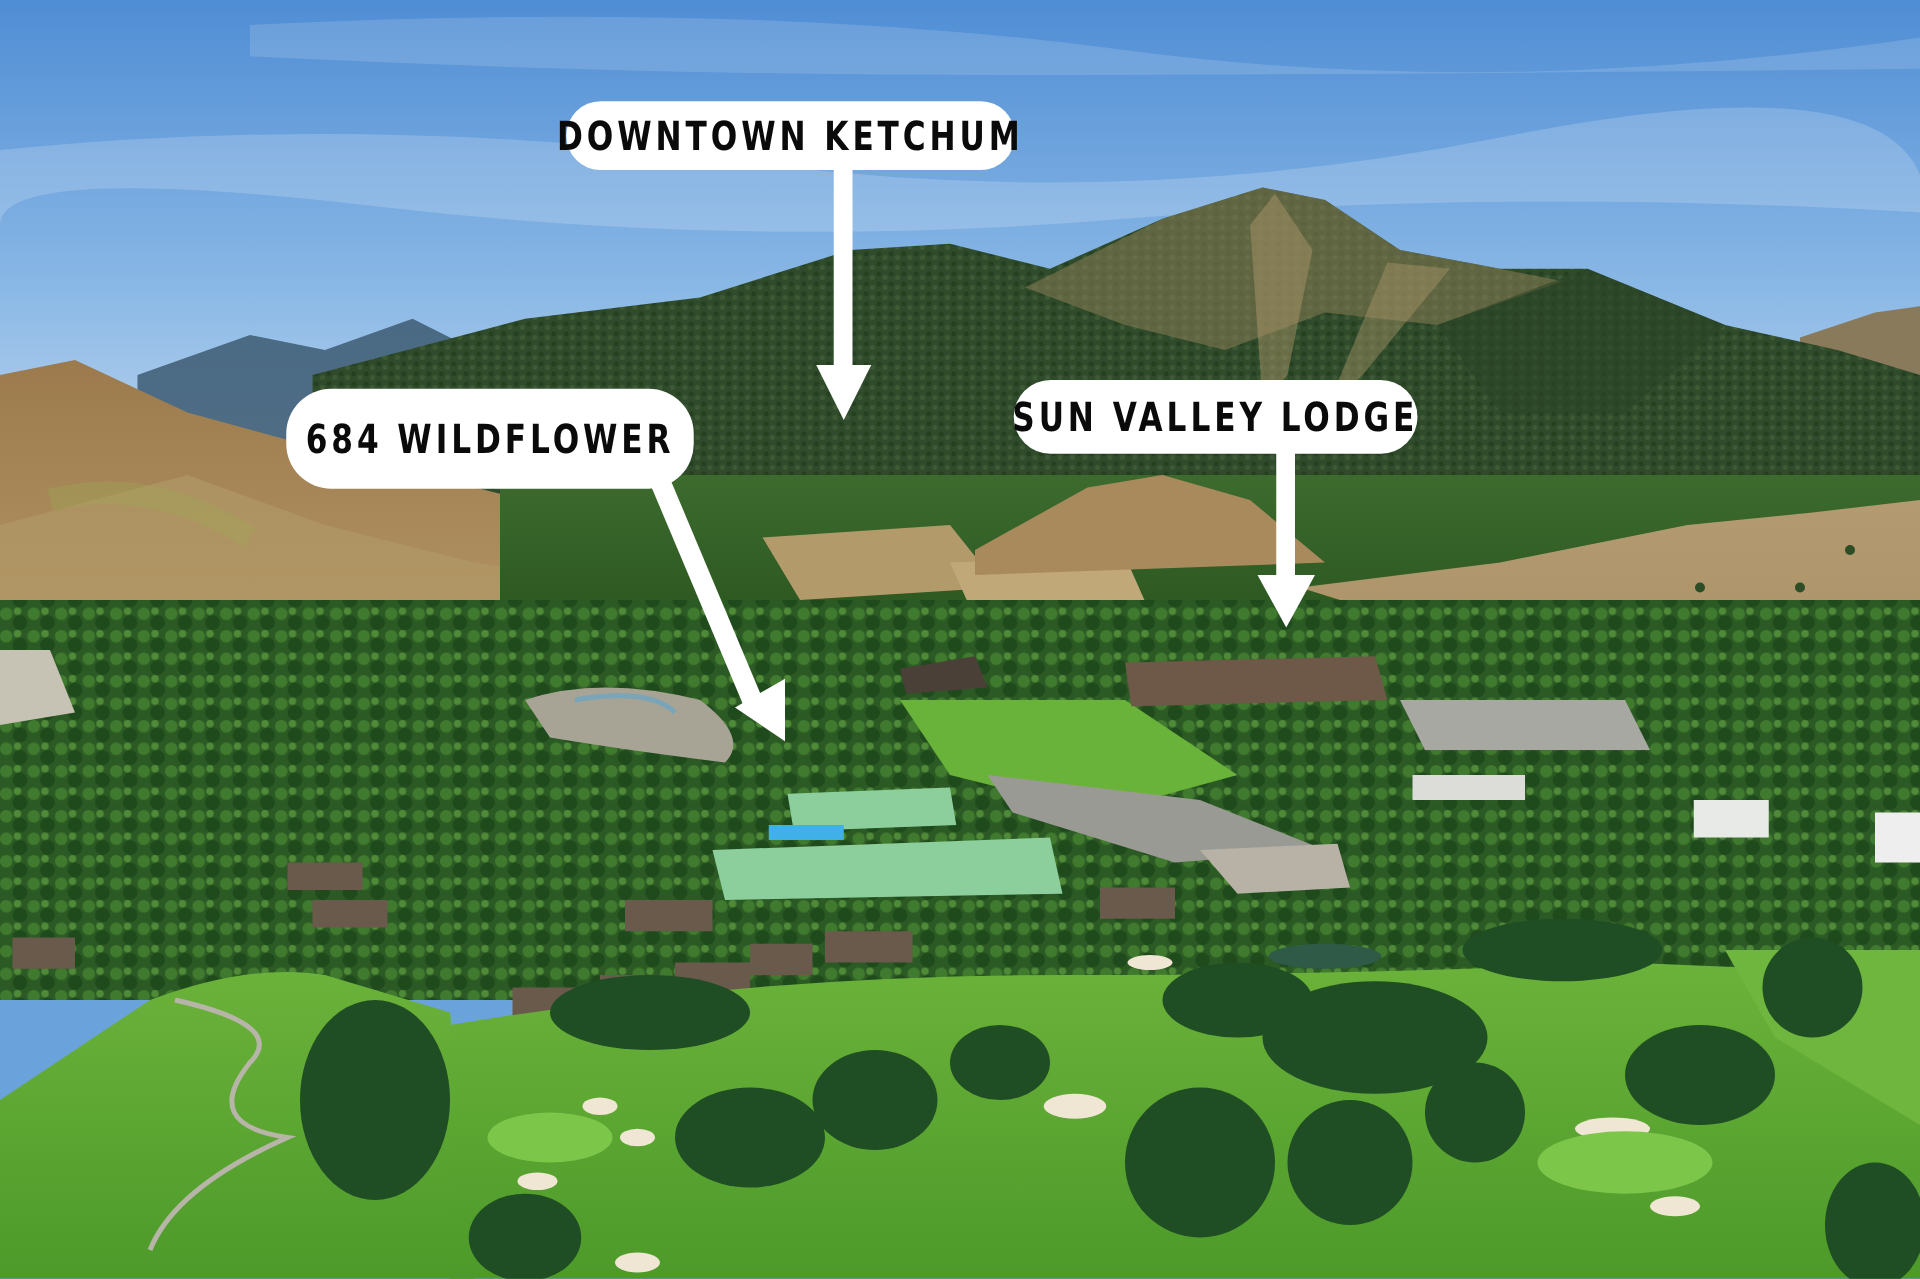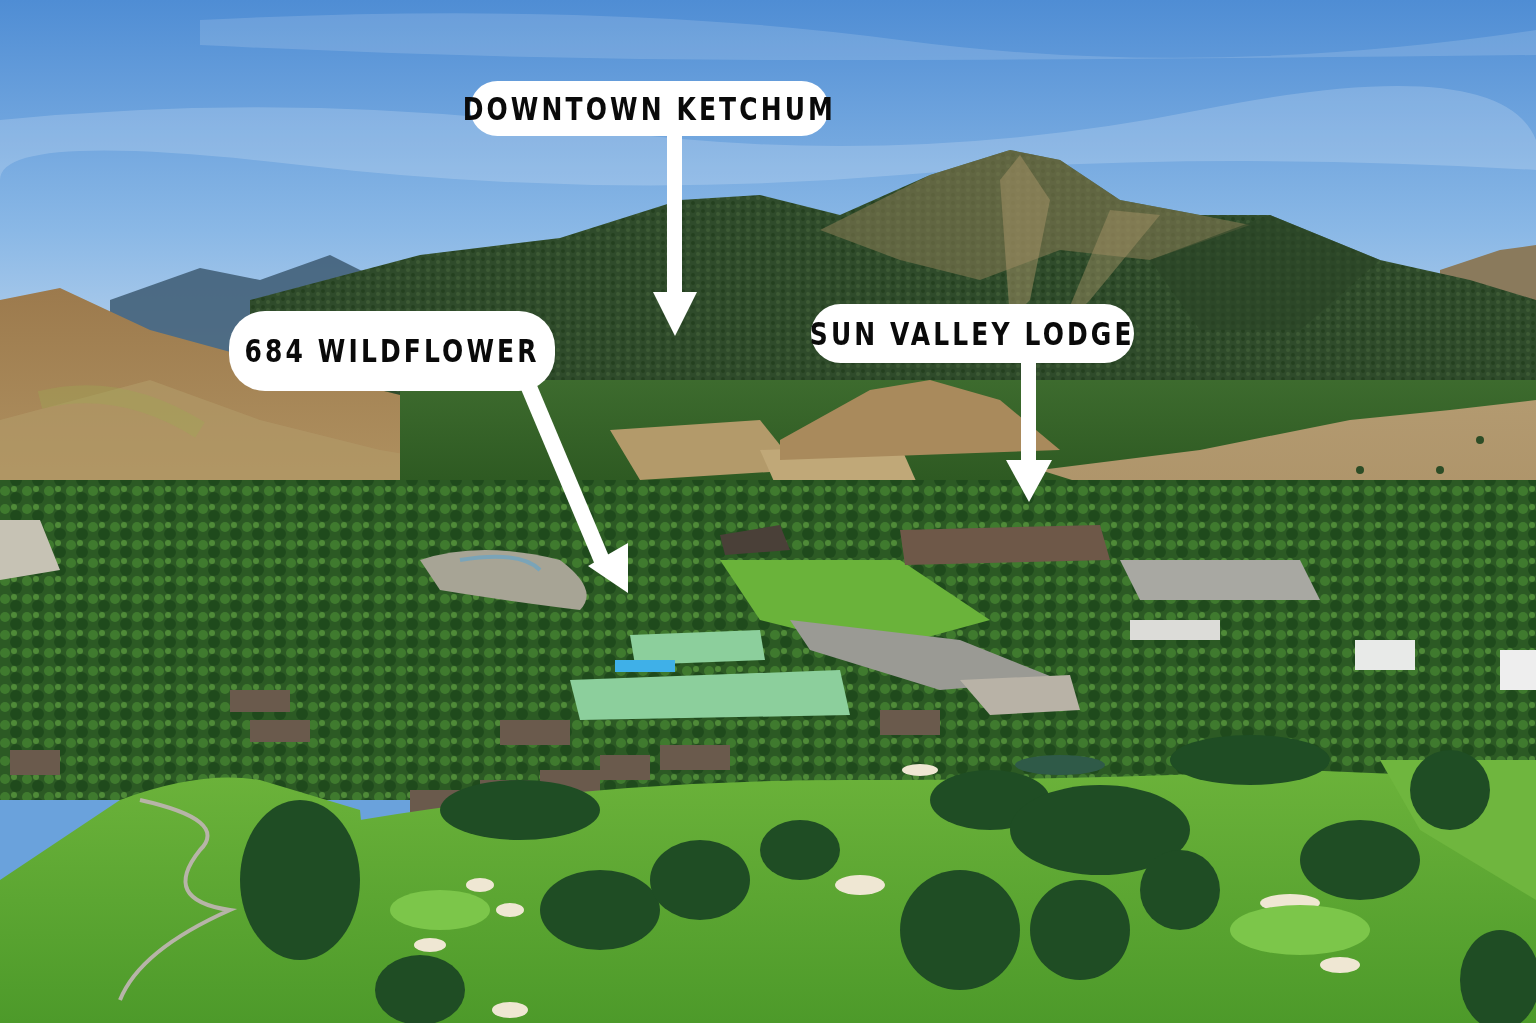--- a/index.html
+++ b/index.html
@@ -191,21 +191,21 @@
     <g>
       <polygon points="515,375 531,371 613,566 598,572" fill="#ffffff"></polygon>
       <polygon points="588,566 628,543 628,593" fill="#ffffff"></polygon>
     </g>
     <g>
       <rect x="1021" y="358" width="15" height="105" fill="#ffffff"></rect>
       <polygon points="1006,460 1052,460 1029,502" fill="#ffffff"></polygon>
     </g>
   </svg>
 
-  <div class="callout" style="left:470px; top:81px; width:359px; height:55px;">
+  <div class="callout" style="left:453px; top:81px; width:359px; height:55px;">
     <span class="callout-text">DOWNTOWN KETCHUM</span>
   </div>
 
   <div class="callout" style="left:229px; top:311px; width:326px; height:80px;">
     <span class="callout-text">684 WILDFLOWER</span>
   </div>
 
   <div class="callout" style="left:811px; top:304px; width:323px; height:59px;justify-content:center;">
     <span class="callout-text">SUN VALLEY LODGE</span>
   </div>

